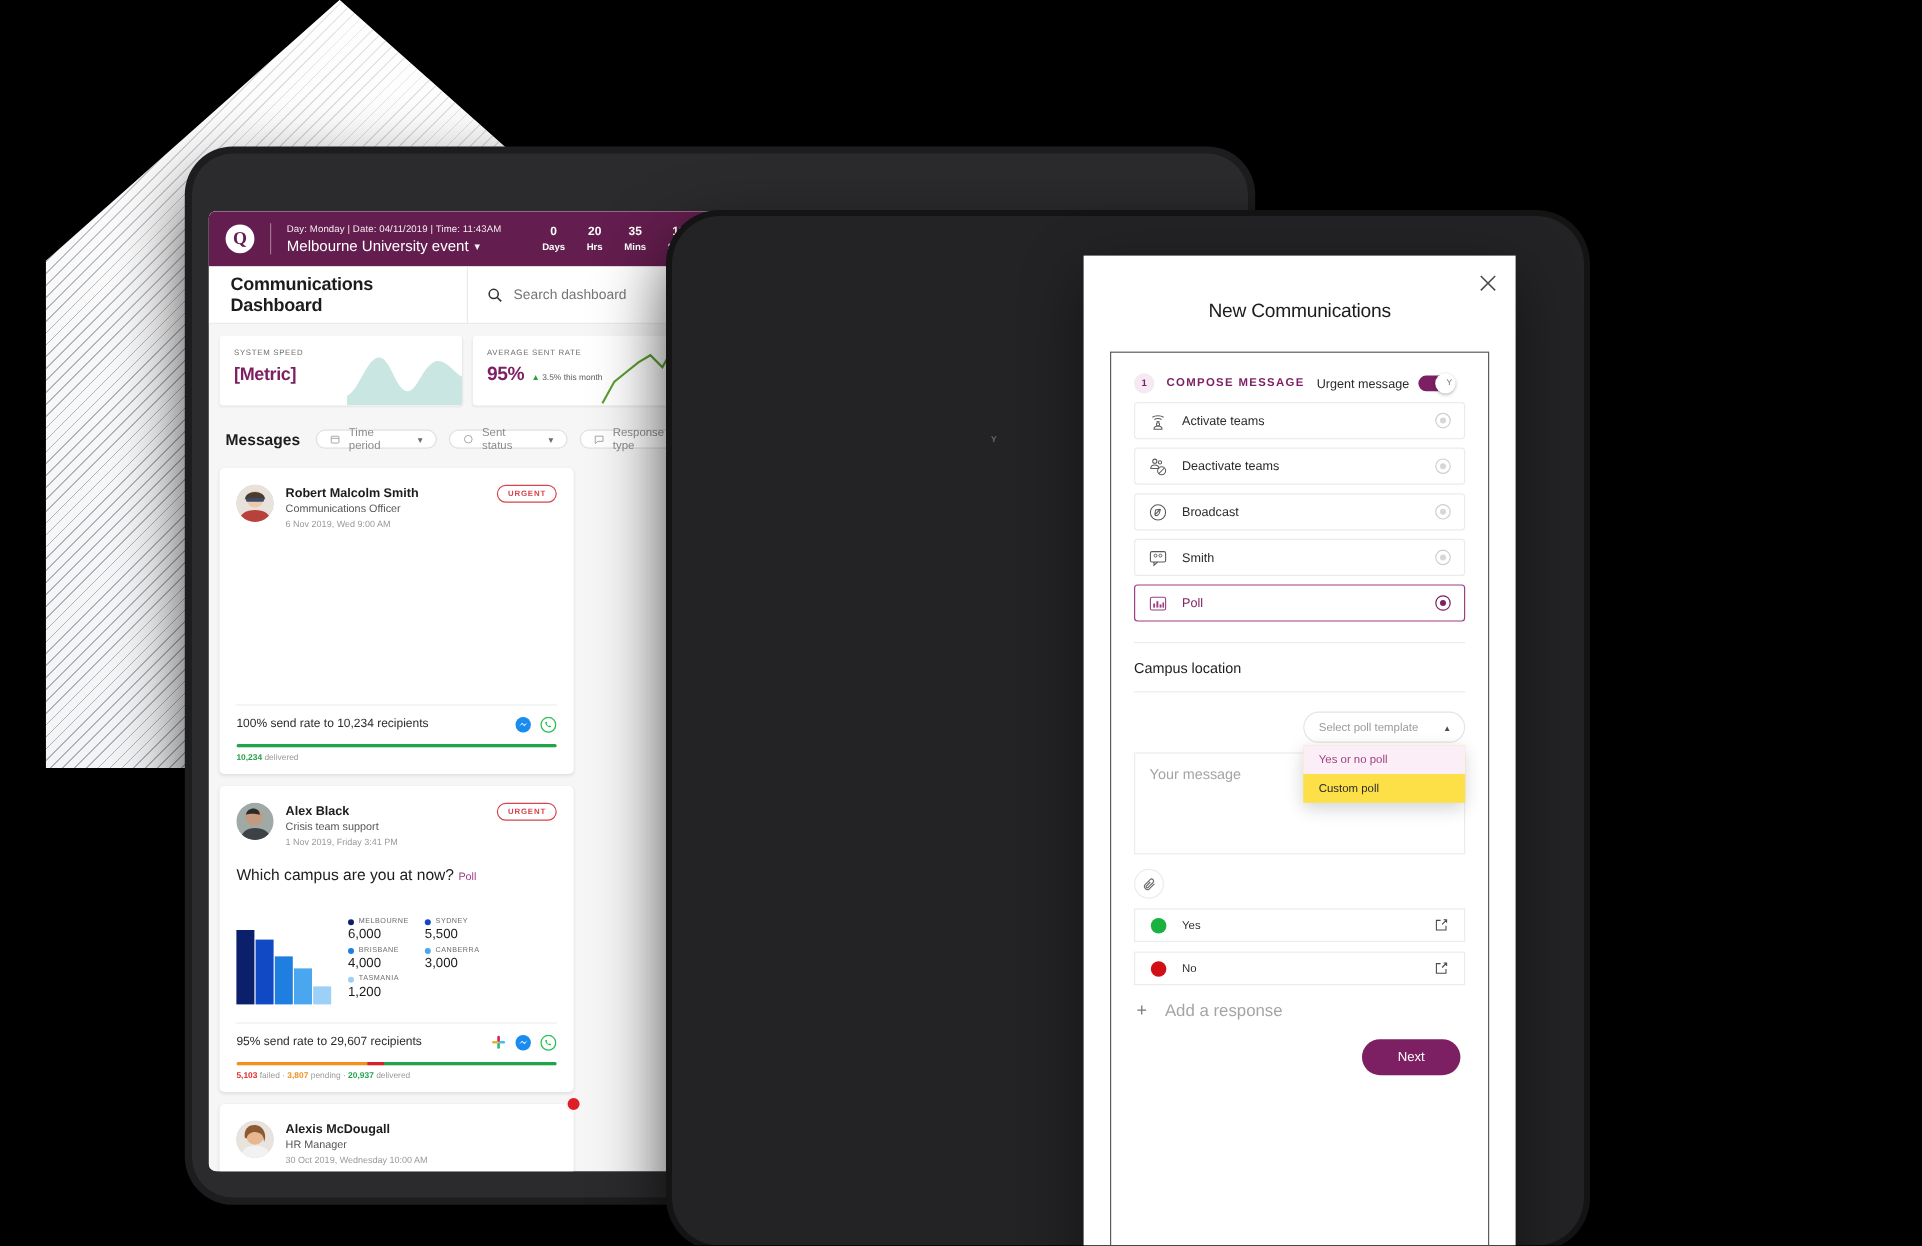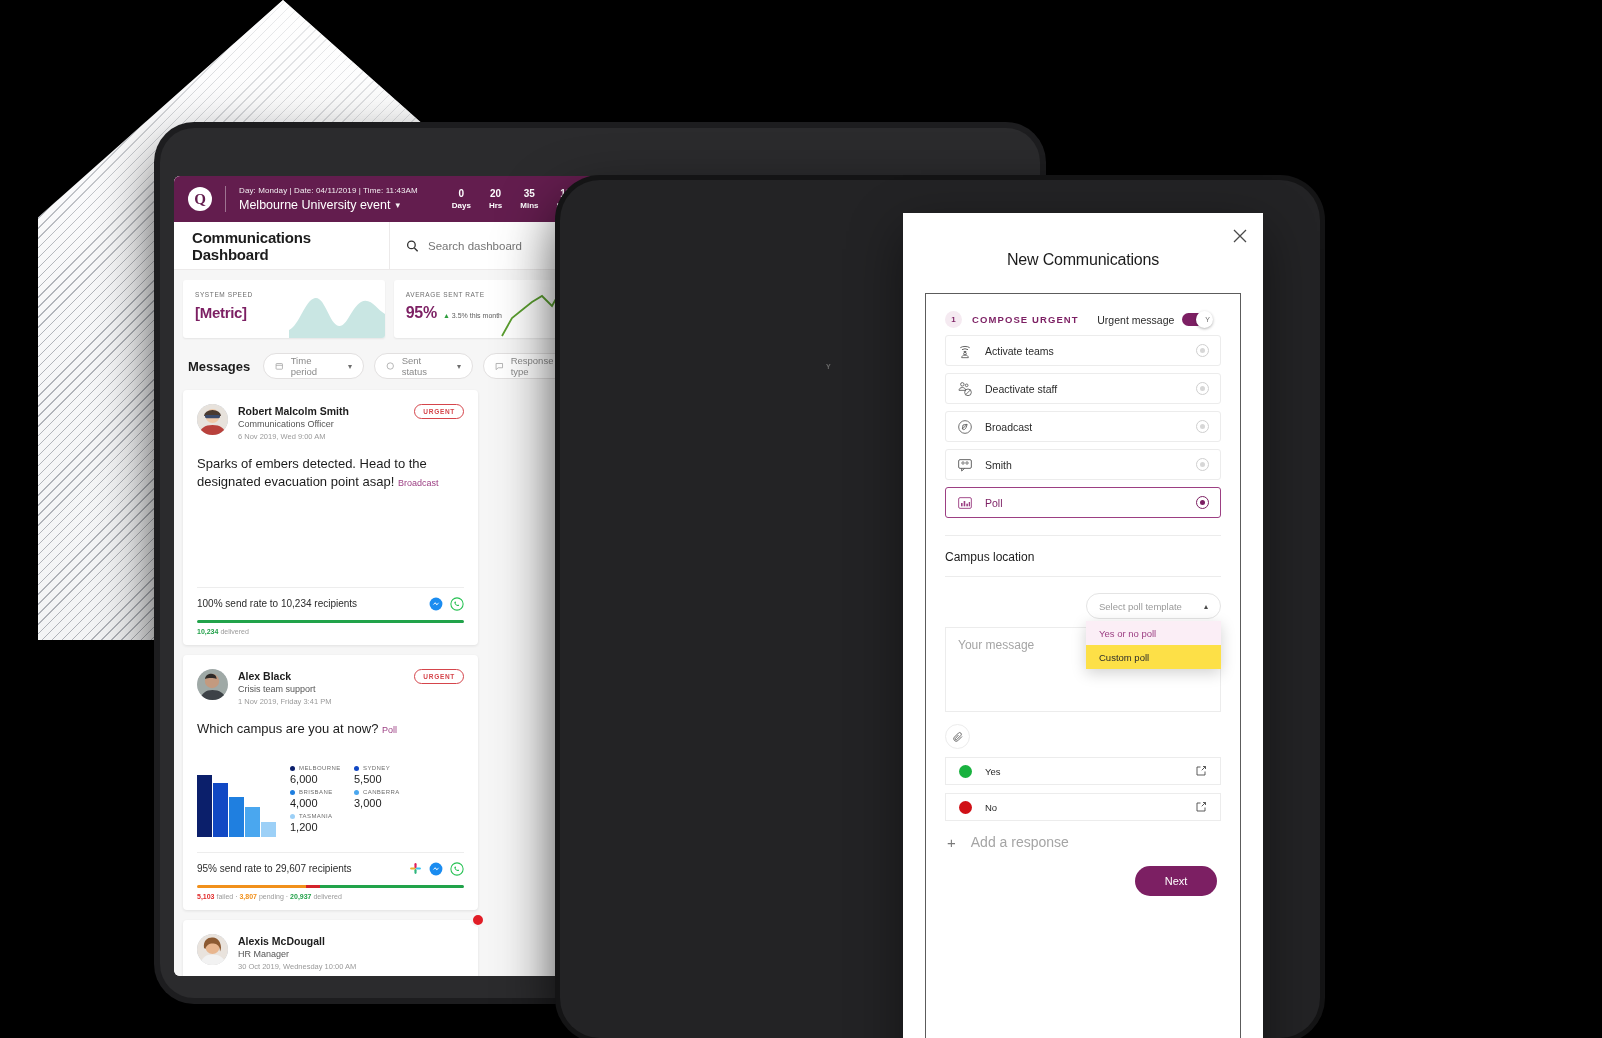--- a/index.html
+++ b/index.html
@@ -87,21 +87,21 @@
   .mval{position:absolute;left:12px;top:24px;display:flex;align-items:baseline;gap:6px;}
   .mnum{font-size:16px;font-weight:bold;color:#7c1f63;letter-spacing:-.3px;}
   .mnum.metric{font-size:15px;}
   .mdelta{font-size:7px;color:#5d5d5d;display:flex;align-items:center;gap:2px;}
   .up{color:#2e9e3e;}.down{color:#d3232a;}
   .spark{position:absolute;right:0;bottom:0;width:96px;height:58px;}
 
   
   .filters{display:flex;align-items:center;padding:14px 14px 10px 14px;gap:10px;}
   .flabel{font-size:13px;font-weight:bold;color:#1c1c1c;margin-right:3px;}
-  .pill{height:26px;border:1px solid #e2e0e0;border-radius:18px;background:#fff;display:flex;align-items:center;
+  .pill{height:16px;border:1px solid #e2e0e0;border-radius:18px;background:#fff;display:flex;align-items:center;
     gap:7px;padding:0 11px;font-size:9.5px;color:#8a8a8a;}
   .pill .chev{margin-left:8px;font-size:8px;color:#6d6d6d;}
   .clearall{font-size:9.5px;color:#4a4a4a;text-decoration:underline;margin-left:5px;}
   .urgent-toggle{margin-left:34px;display:flex;align-items:center;gap:7px;font-size:9.5px;color:#2b2b2b;font-weight:bold;}
   .tog{width:26px;height:13px;border-radius:9px;background:#7c1f63;position:relative;}
   .tog:after{content:"";position:absolute;right:-5px;top:-2px;width:17px;height:17px;border-radius:50%;background:#fff;
     box-shadow:0 1px 3px rgba(0,0,0,.3);}
   .tog-y{font-size:7px;color:#6a6a6a;position:relative;left:-11px;z-index:2;}
   .feedtitle{margin-left:36px;font-size:12.5px;font-weight:bold;color:#1c1c1c;display:flex;align-items:center;gap:7px;}
   .badge{background:#e11d26;color:#fff;border-radius:50%;width:15px;height:15px;font-size:7.5px;display:flex;
@@ -414,24 +414,20 @@
                       <rect x="8" y="11" width="15" height="3.2" rx="1.4" fill="#3a4a6b"></rect>
                       <path d="M2 31c1-7 6-10 13.5-10S28 24 29 31z" fill="#b9413c"></path>
                     </svg>
                 </div>
                 <div class="who">
                   <div class="wname">Robert Malcolm Smith</div>
                   <div class="wrole">Communications Officer</div>
                   <div class="wdate">6 Nov 2019, Wed 9:00 AM</div>
                 </div>
                 <div class="urgent-chip">URGENT</div>
-              </div>
-              <div class="msg">
-                <span>Sparks of embers detected. Head to the designated evacuation point asap!</span>
-                <span class="tagtype">Broadcast</span>
               </div>
               <div class="cfoot">
                 <div class="cfoot-row">
                   <span class="sendrate">100% send rate to 10,234 recipients</span>
                   <span class="chans">
                     <svg width="14" height="14" viewBox="0 0 24 24">
                         <circle cx="12" cy="12" r="11" fill="#1a8cf0"></circle>
                         <path d="M6 14l4.5-5 2.8 3 4.7-3-4.5 5-2.8-3z" fill="#fff"></path>
                       </svg>
                     <svg width="14" height="14" viewBox="0 0 24 24">
@@ -689,21 +685,21 @@
 
   <div id="modal">
     <svg class="m-close" viewBox="0 0 24 24">
         <path d="M4 4l16 16M20 4L4 20" stroke="#4a4a4a" stroke-width="1.7"></path>
       </svg>
     <div class="m-title">New Communications</div>
 
     <div class="m-panel">
       <div class="step-row">
         <span class="step-num">1</span>
-        <span class="step-lab">COMPOSE URGENT</span>
+        <span class="step-lab">COMPOSE MESSAGE</span>
         <span class="urg-row">
           <span>Urgent message</span>
           <span class="tog"></span>
           <span class="tog-y">Y</span>
         </span>
       </div>
 
       <div class="opt">
         <svg class="oico" viewBox="0 0 24 24">
             <path d="M5 7a9 5 0 0 1 14 0M7.5 10a6 3.2 0 0 1 9 0M10 13a3 1.6 0 0 1 4 0" stroke="#5a5a5a" stroke-width="1.4" fill="none"></path>
@@ -714,21 +710,21 @@
         <span class="radio"></span>
       </div>
       <div class="opt">
         <svg class="oico" viewBox="0 0 24 24">
             <circle cx="8" cy="5" r="2.6" stroke="#5a5a5a" stroke-width="1.3" fill="none"></circle>
             <circle cx="14.5" cy="6.5" r="2" stroke="#5a5a5a" stroke-width="1.3" fill="none"></circle>
             <path d="M3 14c0-2.6 2.2-4.2 5-4.2s5 1.6 5 4.2z" stroke="#5a5a5a" stroke-width="1.3" fill="none"></path>
             <circle cx="16.5" cy="17" r="5" stroke="#5a5a5a" stroke-width="1.3" fill="none"></circle>
             <path d="M13 20.5l7-7" stroke="#5a5a5a" stroke-width="1.3"></path>
           </svg>
-        <span class="olabel">Deactivate staff</span>
+        <span class="olabel">Deactivate teams</span>
         <span class="radio"></span>
       </div>
       <div class="opt">
         <svg class="oico" viewBox="0 0 24 24">
             <circle cx="12" cy="12" r="9.5" stroke="#5a5a5a" stroke-width="1.3" fill="none"></circle>
             <path d="M8 15l7-7M8 15l1-6 6-1" stroke="#5a5a5a" stroke-width="1.3" fill="none"></path>
             <path d="M8 15c2.5 2.5 6 0 7-7" stroke="#5a5a5a" stroke-width="1.3" fill="none"></path>
           </svg>
         <span class="olabel">Broadcast</span>
         <span class="radio"></span>

